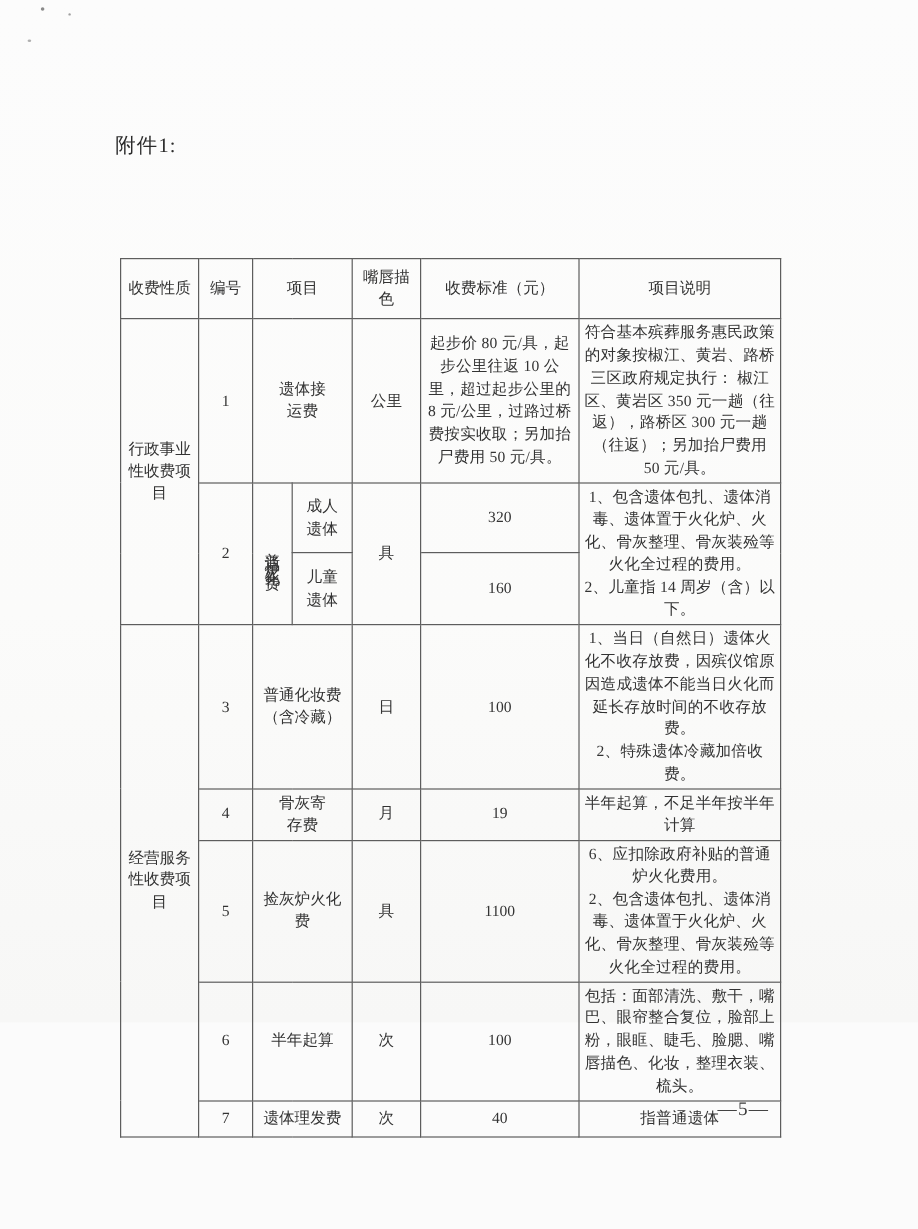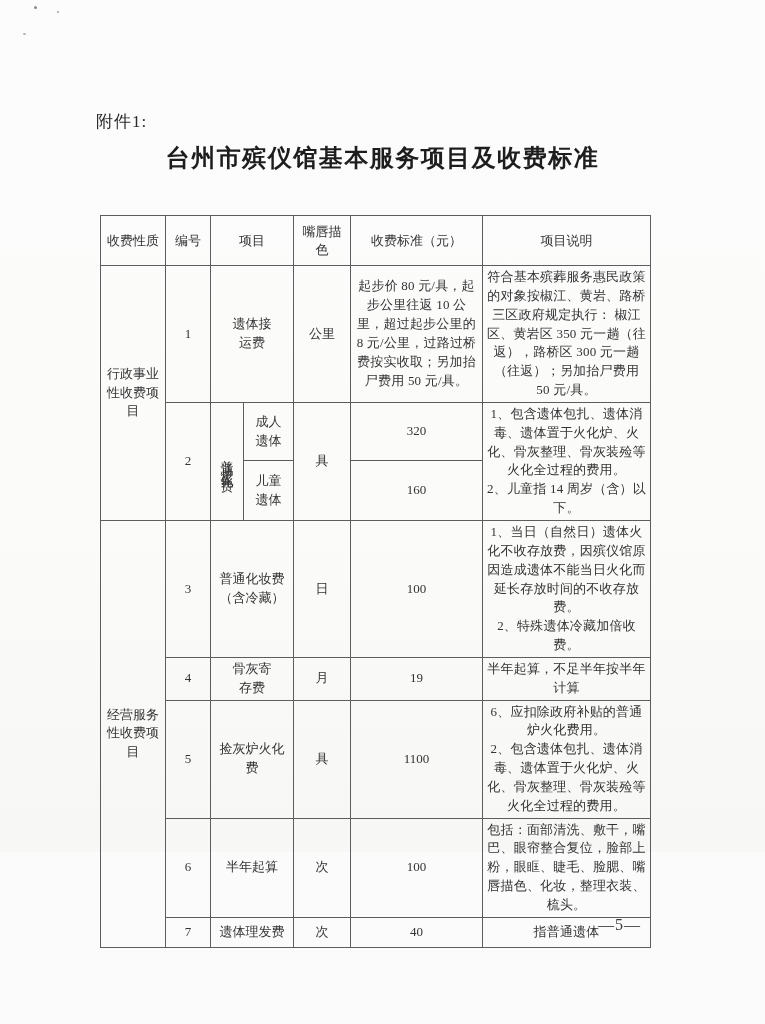--- a/index.html
+++ b/index.html
@@ -78,21 +78,21 @@
   .cell-vertical {
     padding: 2px 0;
   }
   .vertical-text {
     writing-mode: vertical-rl;
     text-orientation: upright;
     margin: 0 auto;
     letter-spacing: 4px;
     line-height: 1;
   }
-  tr.r-head { height: 50px; }
+  tr.r-head { height: 50px; font-family: Liberation Mono, monospace; }
   tr.r1  { height: 115px; }
   tr.r2a { height: 58px; }
   tr.r2b { height: 59px; }
   tr.r3  { height: 115px; }
   tr.r4  { height: 37px; }
   tr.r5  { height: 112px; }
   tr.r6  { height: 97px; }
   tr.r7  { height: 30px; }
 
   .page-number {
@@ -107,21 +107,20 @@
 </head>
 <body>
 
 <div class="page">
 
   <div class="speck s1"></div>
   <div class="speck s2"></div>
   <div class="speck s3"></div>
 
   <div class="attachment-label">附件1:</div>
-  <div class="doc-title">台州市殡仪馆基本服务项目及收费标准</div>
 
   <div class="table-wrap">
     <table class="fee-table">
       <colgroup>
         <col style="width:65px">
         <col style="width:45px">
         <col style="width:33px">
         <col style="width:50px">
         <col style="width:57px">
         <col style="width:132px">

